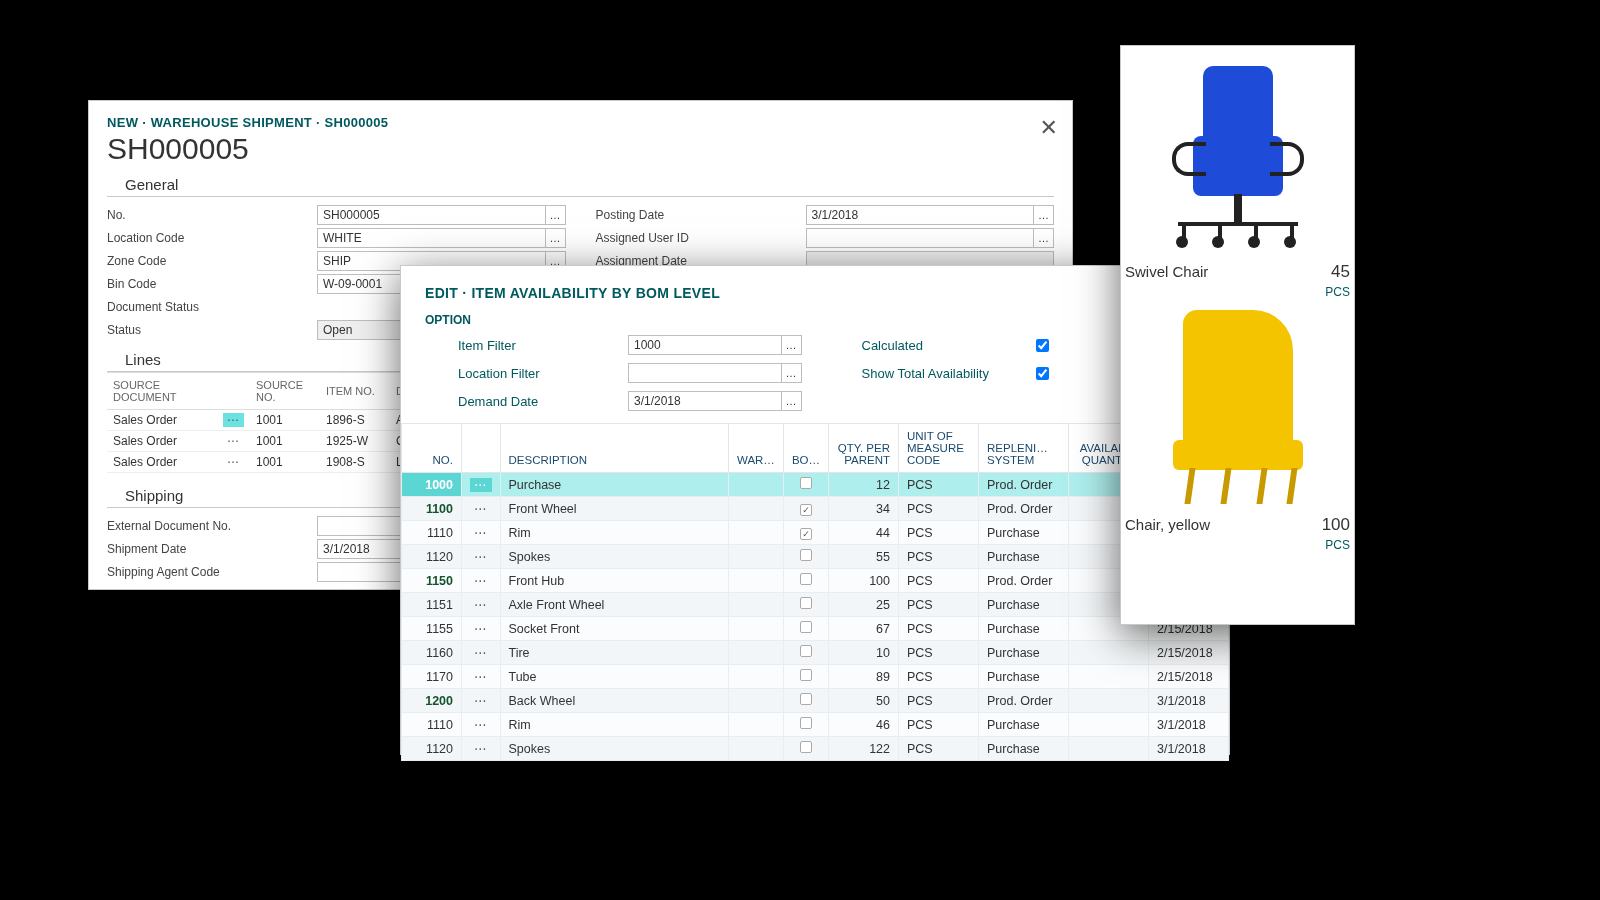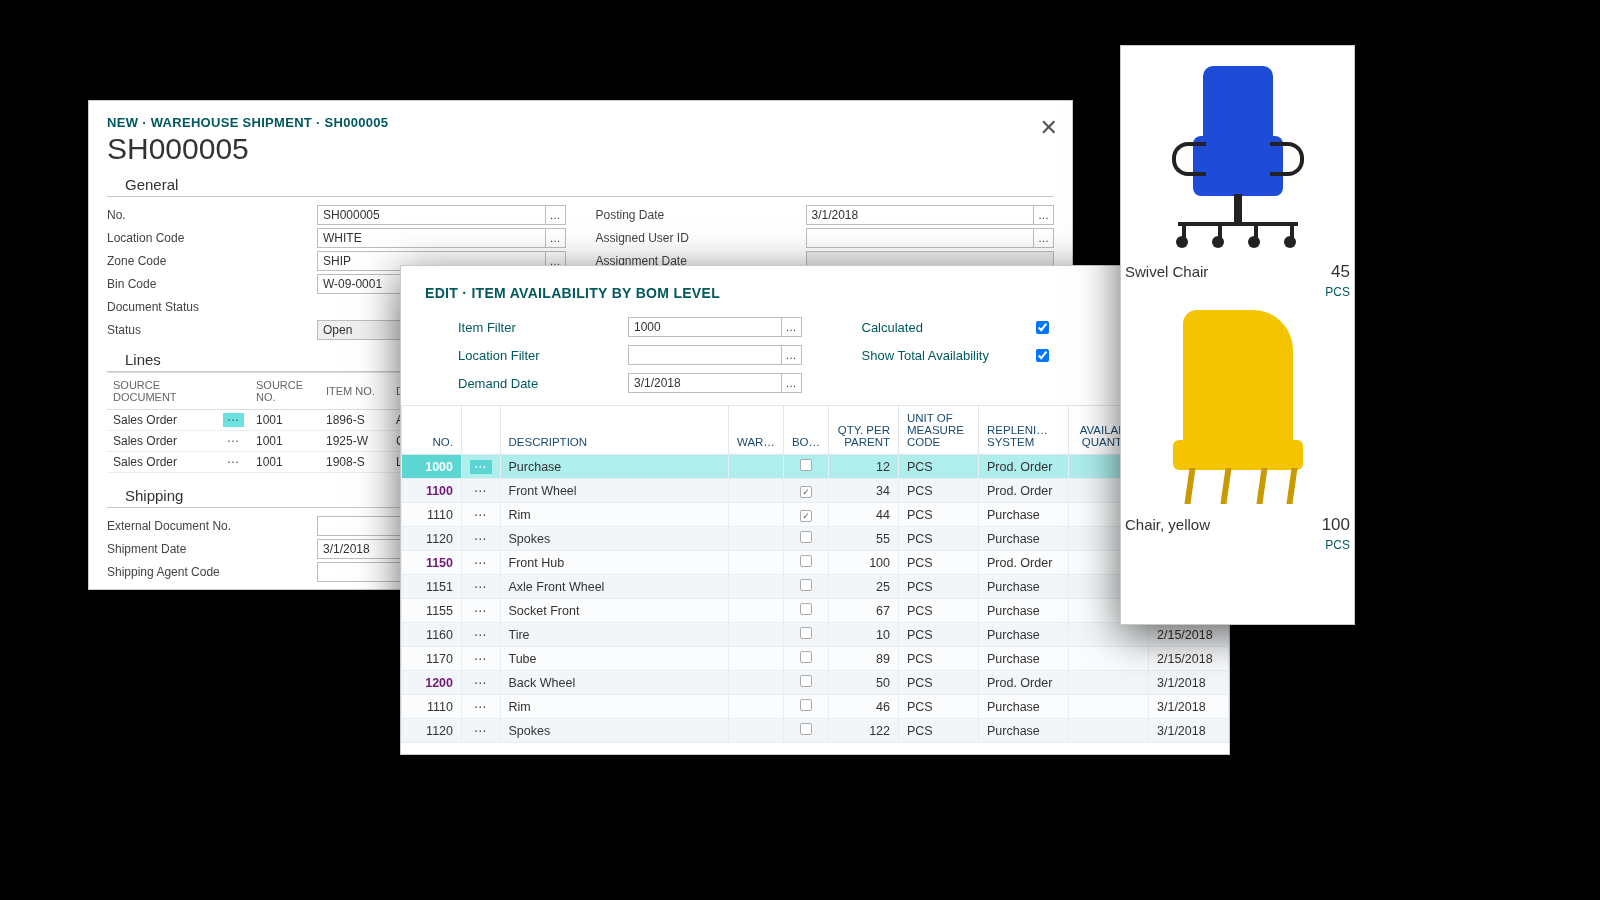--- a/index.html
+++ b/index.html
@@ -93,21 +93,21 @@
     text-align:left; font-weight:400; color:#1a4a6e; font-size:11.5px;
     padding:6px 8px; border:1px solid #e1e6ea; background:#fff;
     text-transform:uppercase; vertical-align:bottom;
   }
   .bom-tbl th.r, .bom-tbl td.r { text-align:right; }
   .bom-tbl td { padding:4px 8px; border:1px solid #e8edf1; background:#fafcfd; height:22px; }
   .bom-tbl tr.sel td { background:#aeeeec; }
   .bom-tbl tr.sel td.idcell { background:#5bd6d3; color:#fff; font-weight:600; }
   .bom-tbl tr.sel .rowdots { background:#5bd6d3; color:#fff; }
   .bom-tbl tr.alt td { background:#f3f6f8; }
-  .bold { font-weight:700; color:#701a75; }
+  .bold { font-weight:700; color:#14532d; }
   .smcb {
     display:inline-block; width:12px; height:12px; border:1px solid #aaa;
     border-radius:2px; background:#fff; font-size:9px; line-height:10px;
     text-align:center; color:#555;
   }
   
   .card { }
   .card-img {
     width:100%; height:210px; display:flex; align-items:center; justify-content:center;
     background:#fff;
@@ -270,20 +270,21 @@
     </div>
     <div class="form-col"></div>
   </div>
 </div>
 
 <div class="window win-bom">
   <div class="bom-head">
     <span>EDIT · ITEM AVAILABILITY BY BOM LEVEL</span>
     <span class="expand-icon">⤢</span>
   </div>
+  <div class="opt-title">OPTION</div>
   <div class="opt-grid">
     <div class="opt-col">
       <div class="opt-row">
           <div class="opt-label">Item Filter</div>
           <div class="inp-wrap">
             <div class="form-input">1000</div>
             <div class="lookup-btn">…</div>
           </div>
         </div>
       <div class="opt-row">

